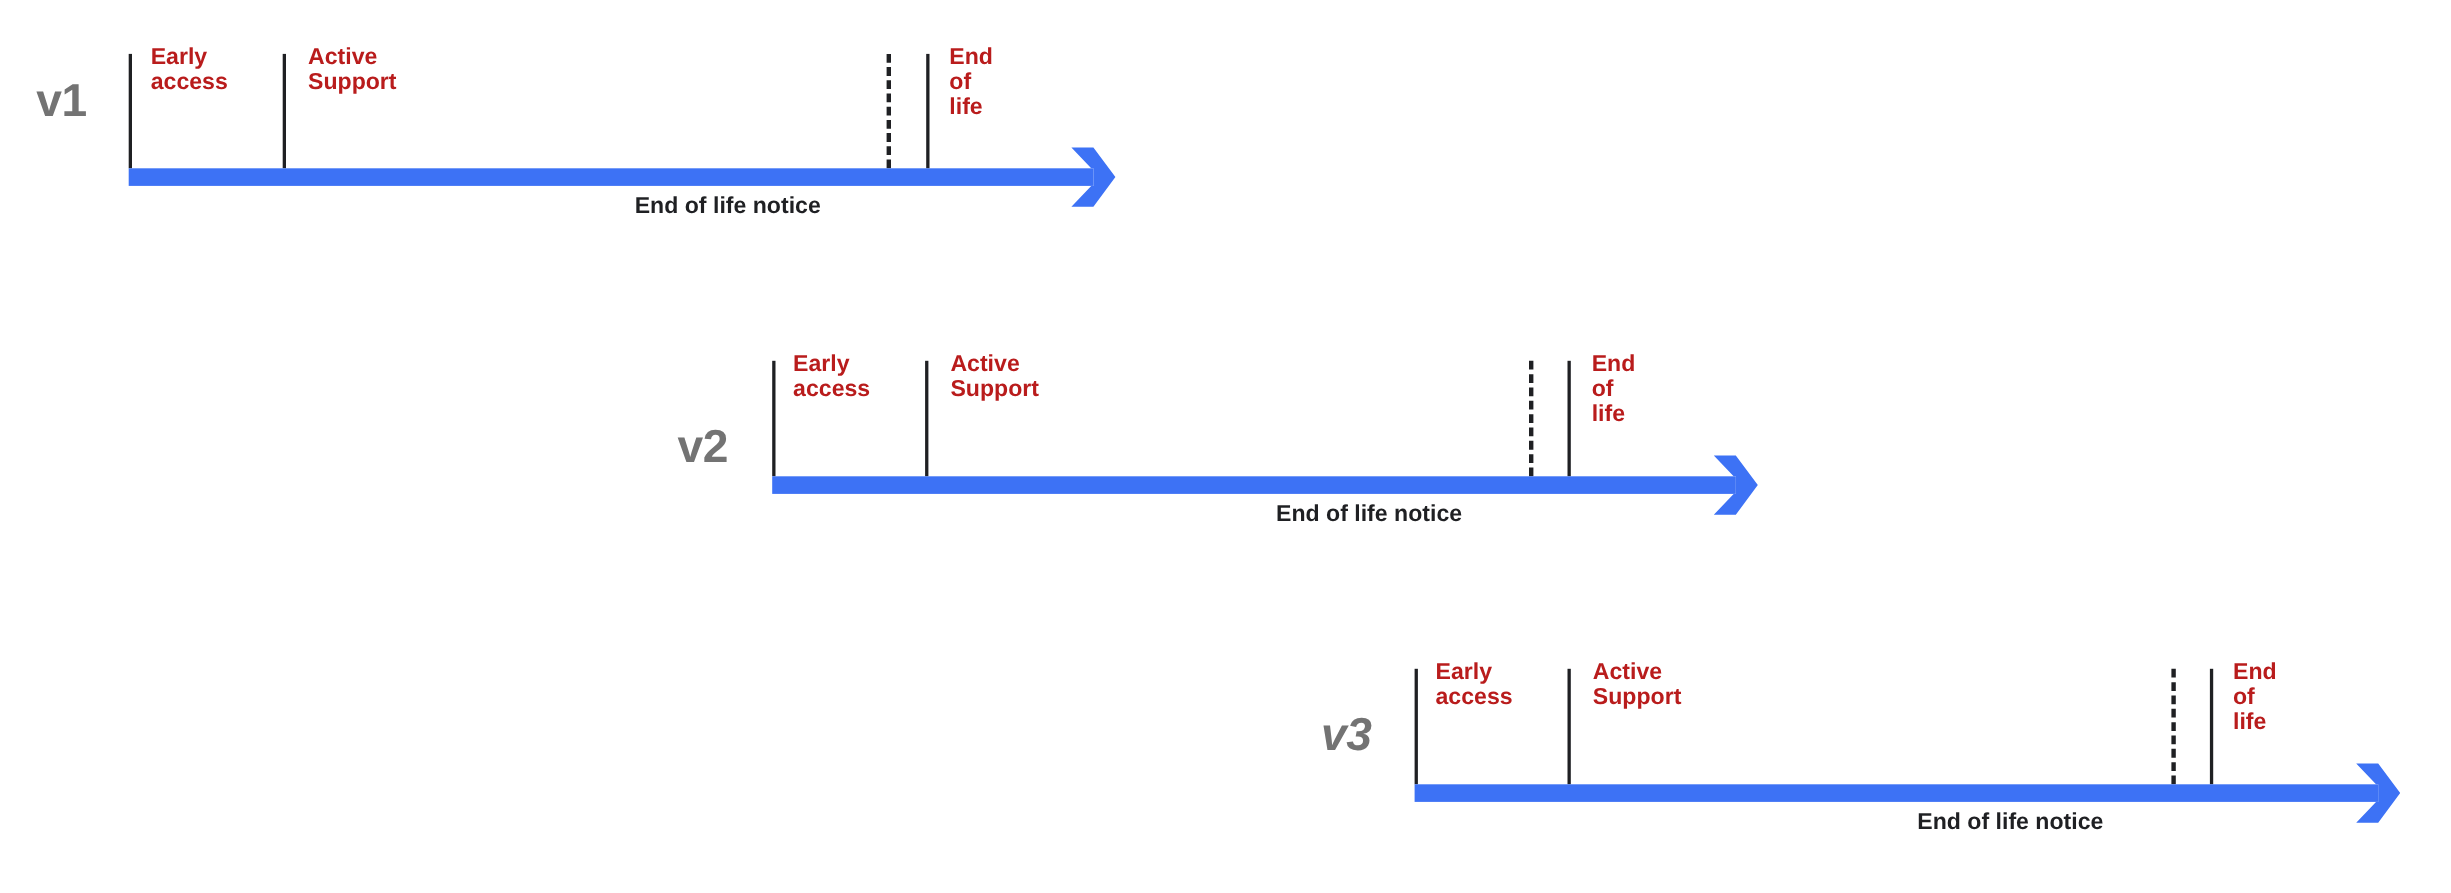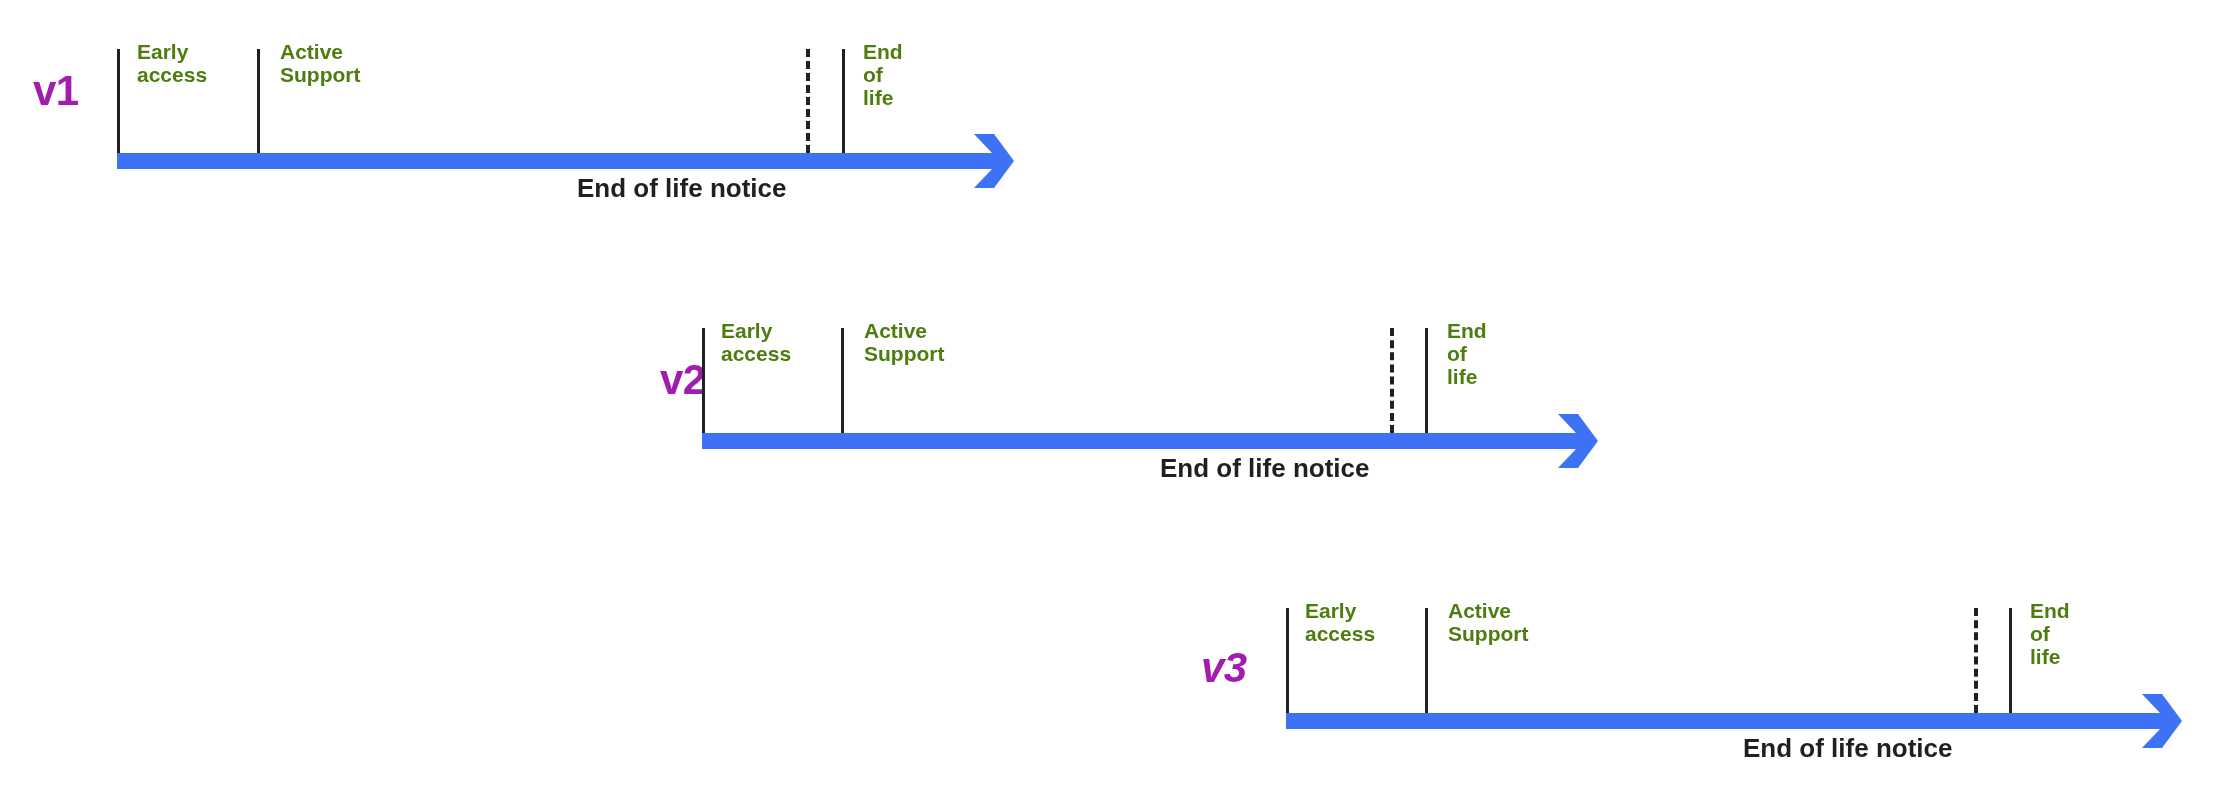--- a/index.html
+++ b/index.html
@@ -28,21 +28,21 @@
     top: 0;
   }
 
   
   .version-label {
     position: absolute;
     font-size: 42px;
     font-weight: 700;
     line-height: 1;
     letter-spacing: -0.5px;
-    color: #a21caf;
+    color: #737373;
     white-space: nowrap;
   }
 
   
   .tick-line {
     position: absolute;
     width: 3px;
     background: #1f2023;
   }
   .tick-line.dashed {
@@ -50,21 +50,21 @@
     background: none;
     border-left: 4px dashed #1f2023;
   }
 
   
   .phase-label {
     position: absolute;
     font-size: 21px;
     font-weight: 700;
     line-height: 23px;
-    color: #4d7c0f;
+    color: #b91c1c;
     white-space: pre-line;
   }
 
   
   .bar-wrap {
     position: absolute;
   }
   .bar-shaft {
     position: absolute;
     left: 0;
@@ -79,21 +79,21 @@
     height: 0;
   }
   .bar-arrow svg {
     display: block;
     overflow: visible;
   }
 
   
   .notice-label {
     position: absolute;
-    font-size: 26px;
+    font-size: 21px;
     font-weight: 700;
     line-height: 24px;
     color: #1f2023;
     white-space: nowrap;
   }
 </style>
 </head>
 <body>
 
 <div id="canvas">
@@ -111,21 +111,21 @@
         <div class="bar-shaft" style="width: 877px; background: rgb(61, 114, 245);"></div>
         <div class="bar-arrow" style="left: 877px;">
           <svg width="24" height="62" viewBox="0 0 24 62" style="position: absolute; left: 0px; top: -23px;">
             <path d="M 0 23 L -2 23 L -20 4 L 0 4 L 20 31 L 0 58 L -20 58 L -2 39 L 0 39 Z" fill="#3d72f5"></path>
           </svg>
         </div>
       </div>
       <div class="notice-label" style="left: 577px; top: 176px;">End of life notice</div>
     </div>
     <div class="timeline-row">
-      <div class="version-label" style="left: 616px; top: 359px; margin-left: 44px;">v2</div>
+      <div class="version-label" style="left: 616px; top: 385px;">v2</div>
       <div class="tick-line" style="left: 702px; top: 328px; height: 105px;"></div>
       <div class="tick-line" style="left: 841px; top: 328px; height: 105px;"></div>
       <div class="tick-line dashed" style="left: 1390px; top: 328px; height: 105px;"></div>
       <div class="tick-line" style="left: 1425px; top: 328px; height: 105px;"></div>
       <div class="phase-label" style="left: 721px; top: 319px;">Early
 access</div>
       <div class="phase-label" style="left: 864px; top: 319px;">Active Support</div>
       <div class="phase-label" style="left: 1447px; top: 319px;">End of life</div>
       <div class="bar-wrap" style="left: 702px; top: 433px;">
         <div class="bar-shaft" style="width: 876px; background: rgb(61, 114, 245);"></div>

